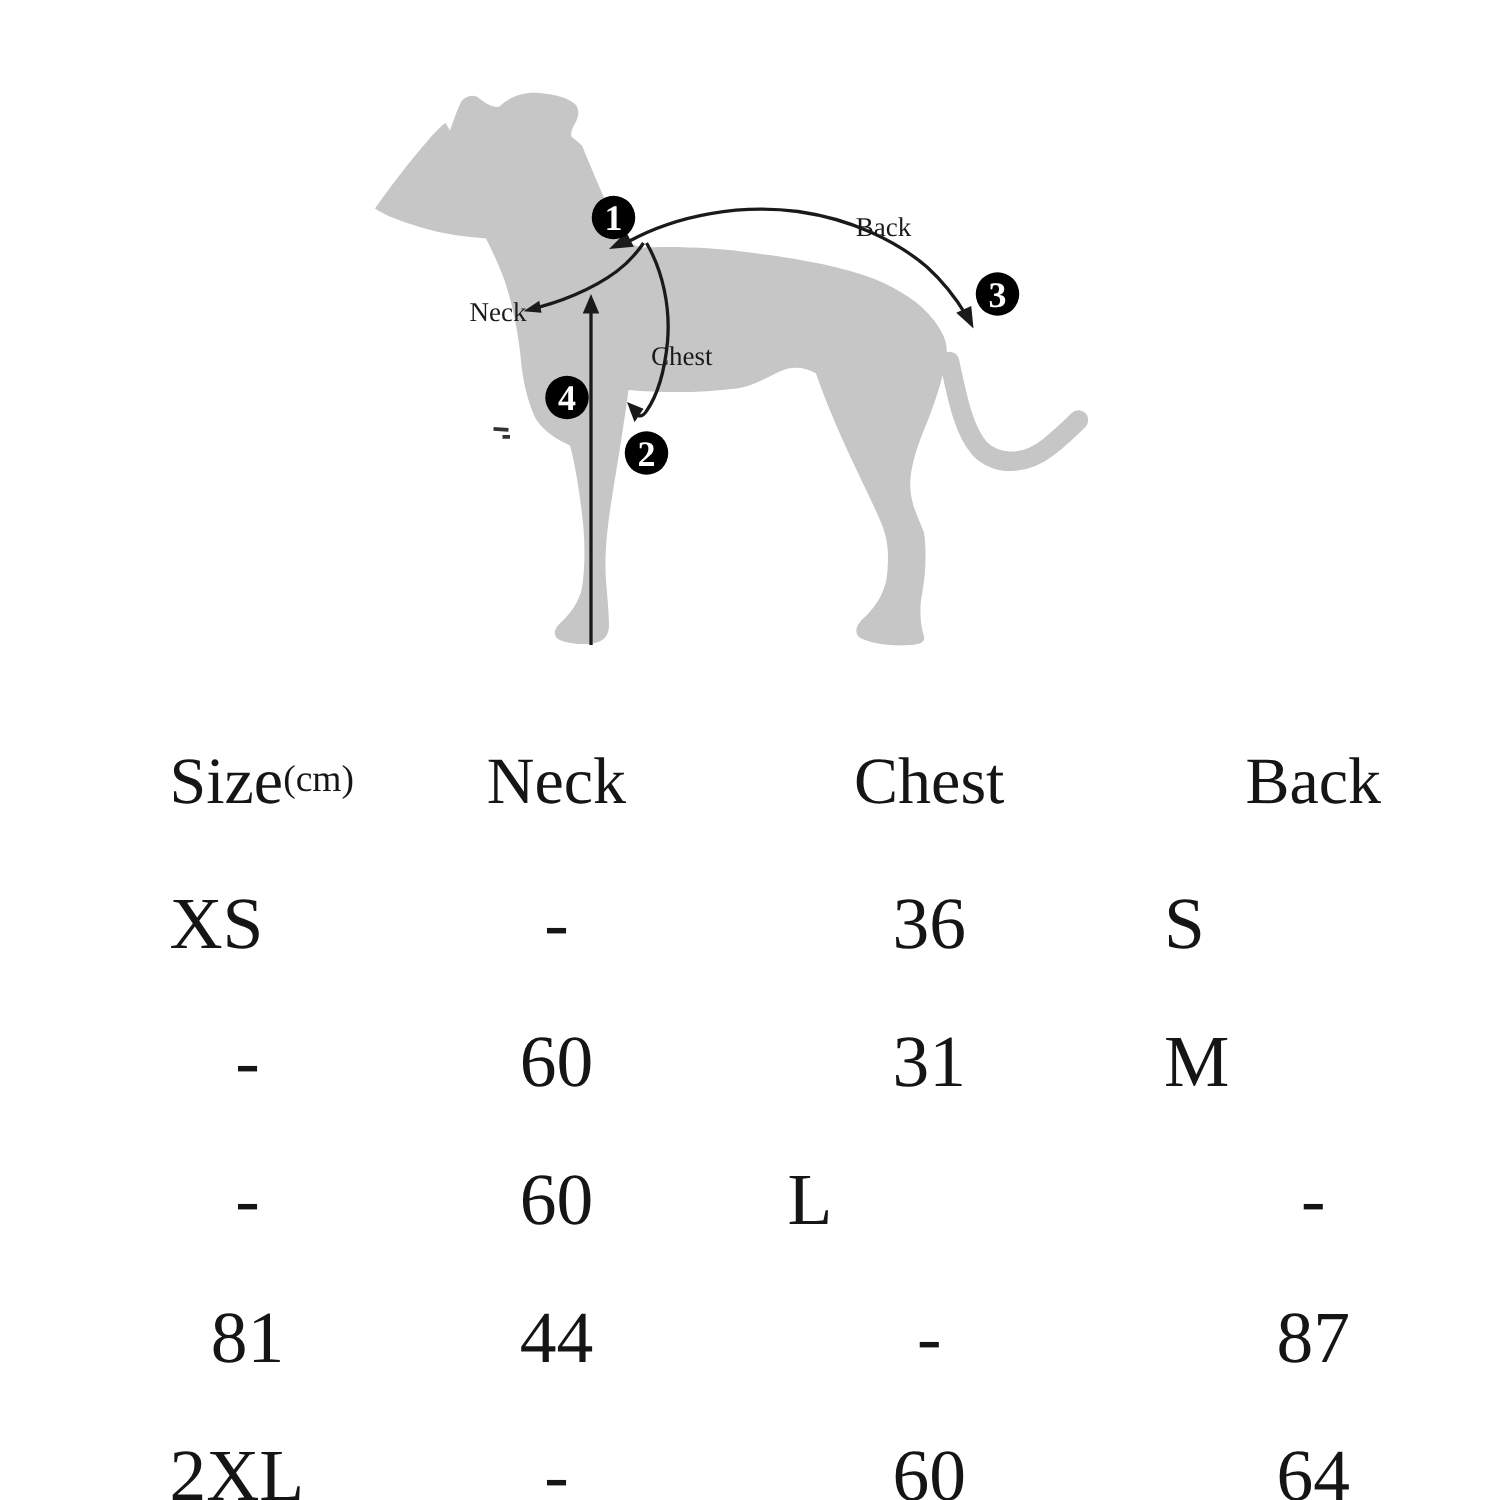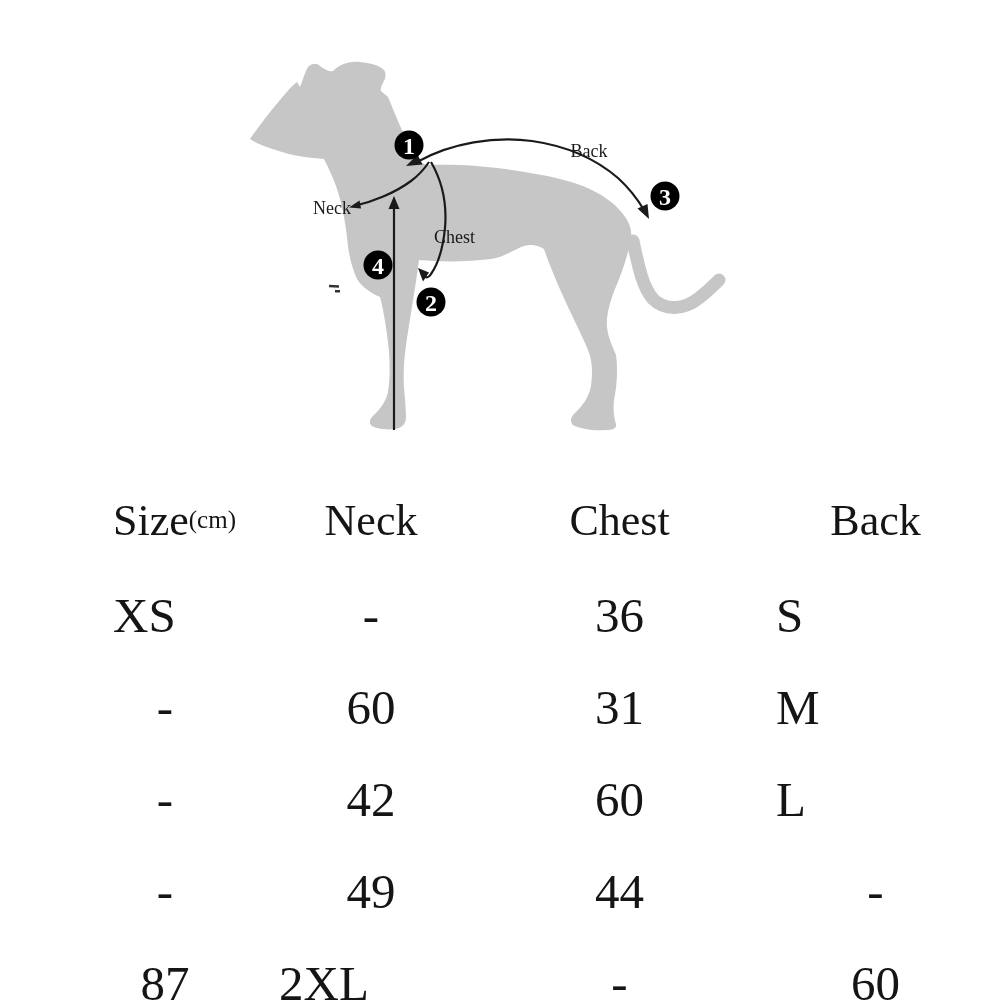--- a/index.html
+++ b/index.html
@@ -137,26 +137,25 @@
     <div class="cell">-</div>
     <div class="cell">36</div>
 
     <div class="cell left">S</div>
     <div class="cell">-</div>
     <div class="cell">60</div>
     <div class="cell">31</div>
 
     <div class="cell left">M</div>
     <div class="cell">-</div>
-    <div class="cell">42</div>
     <div class="cell">60</div>
 
     <div class="cell left">L</div>
     <div class="cell">-</div>
-    <div class="cell">49</div>
+    <div class="cell">81</div>
     <div class="cell">44</div>
 
     <div class="cell">-</div>
     <div class="cell">87</div>
 
     <div class="cell left">2XL</div>
     <div class="cell">-</div>
     <div class="cell">60</div>
     <div class="cell">64</div>
   </div>

